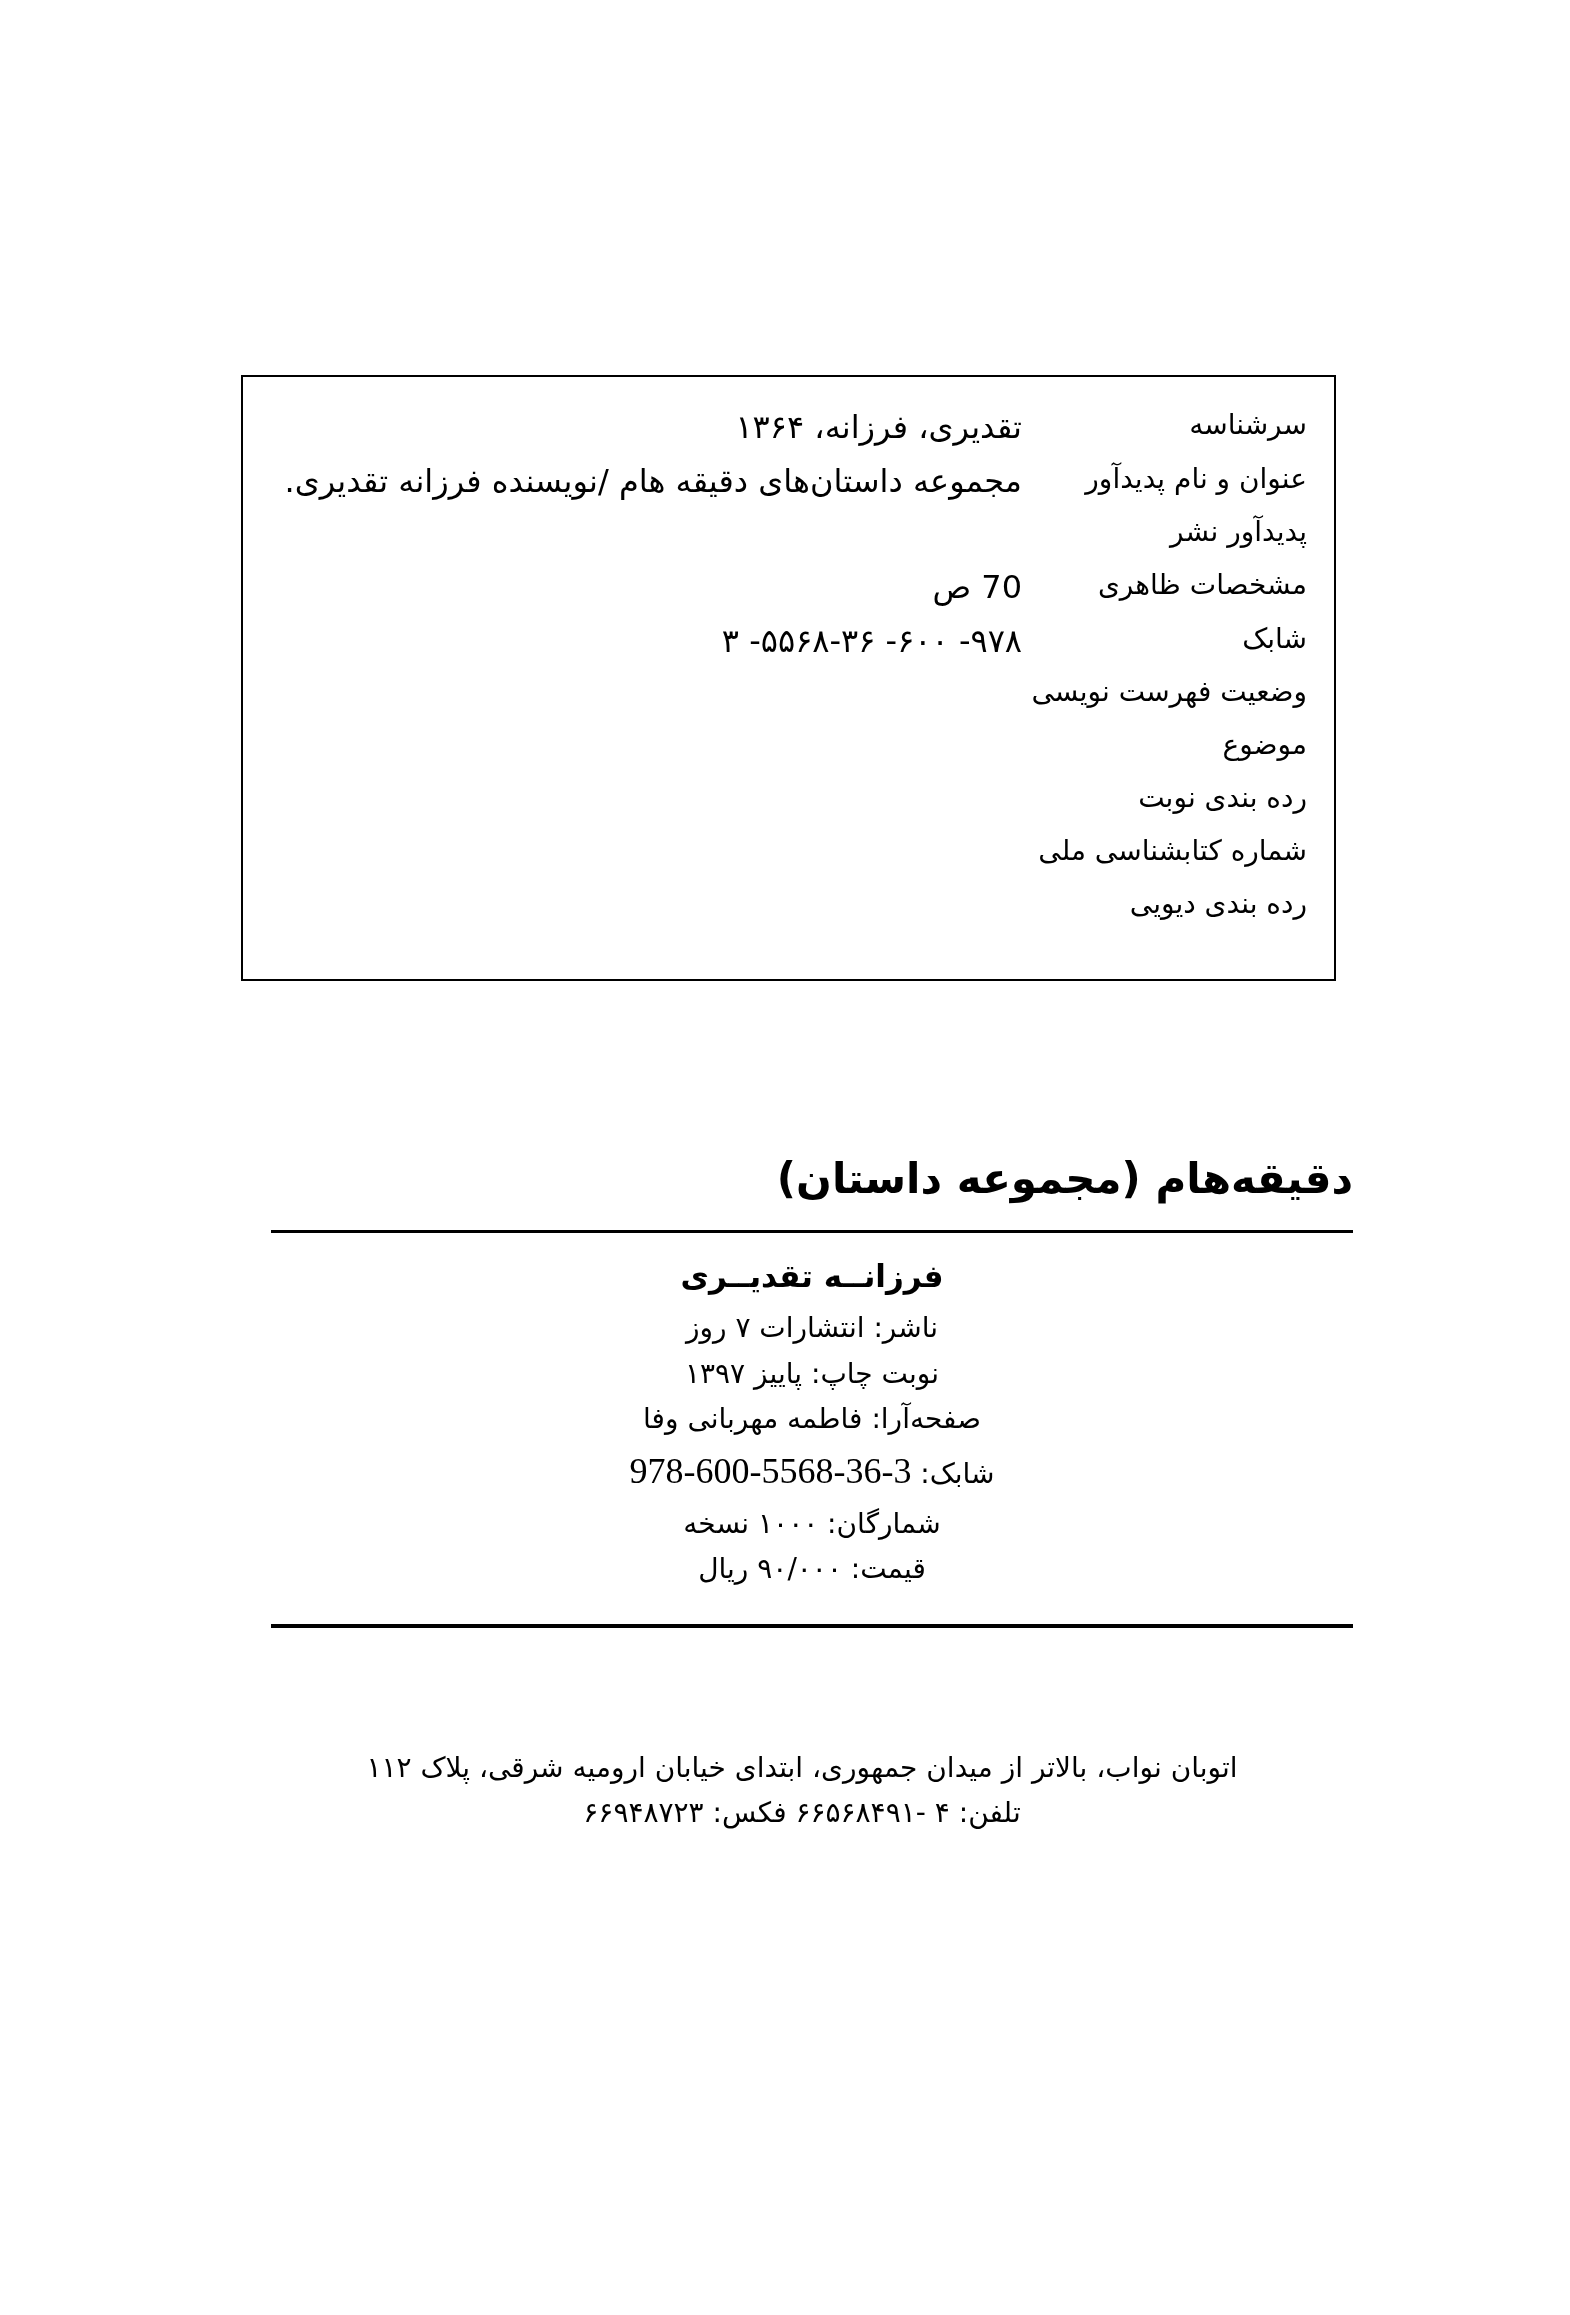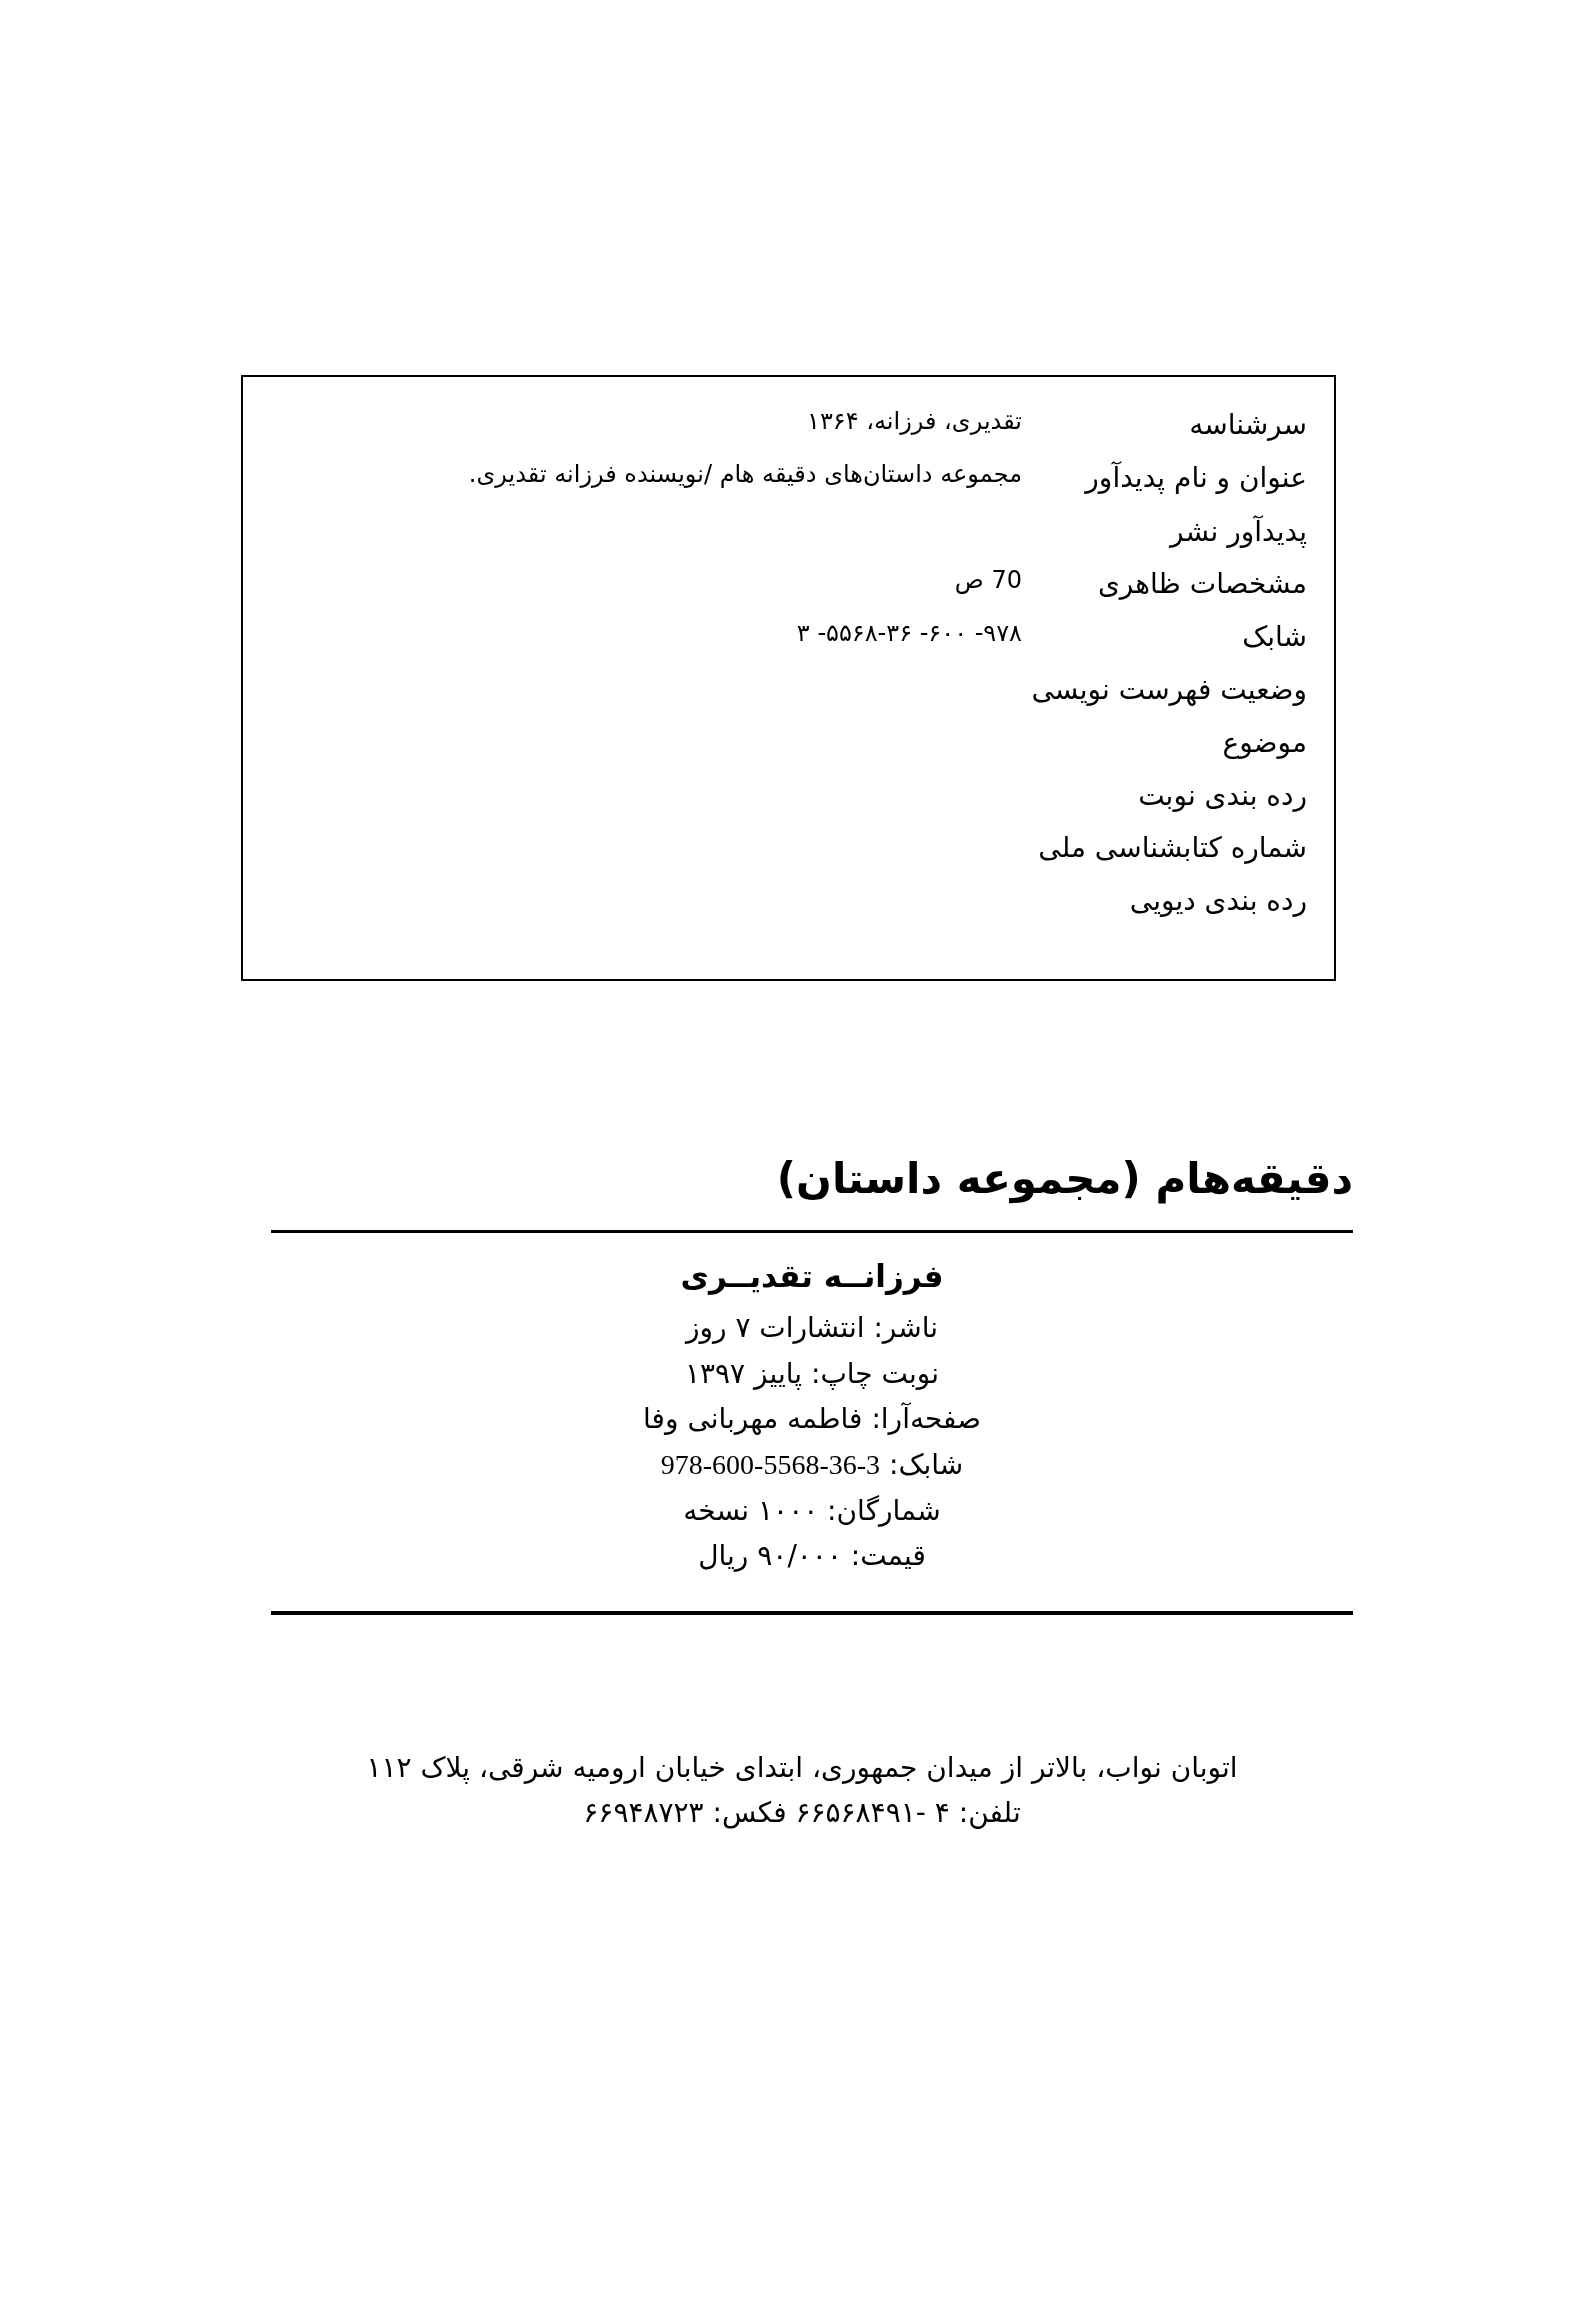--- a/index.html
+++ b/index.html
@@ -56,21 +56,21 @@
     text-align: right;
     font-size: 28px;
     line-height: 1.62;
     white-space: nowrap;
     letter-spacing: 0.2px;
   }
 
   .cip-value {
     flex: 1 1 auto;
     text-align: right;
-    font-size: 24px;
+    font-size: 32px;
     line-height: 1.62;
     padding-left: 3.6px;
   }
 
   .cip-value.fipa-val {
     padding-right: 107px;
   }
 
   .cip-row.tall { min-height: 52px; }
   .cip-row.empty-val .cip-value { min-height: 45px; }
@@ -115,21 +115,21 @@
 
   .imprint-line {
     font-size: 28px;
     line-height: 1.63;
     margin: 0;
     white-space: nowrap;
   }
 
   .imprint-line .latin {
     font-family: "Liberation Serif", "DejaVu Serif", serif;
-    font-size: 28px;
+    font-size: 36px;
     direction: ltr;
     unicode-bidi: embed;
     display: inline-block;
   }
 
   
   .address-block {
     position: absolute;
     left: 241px;
     top: 1714px;

